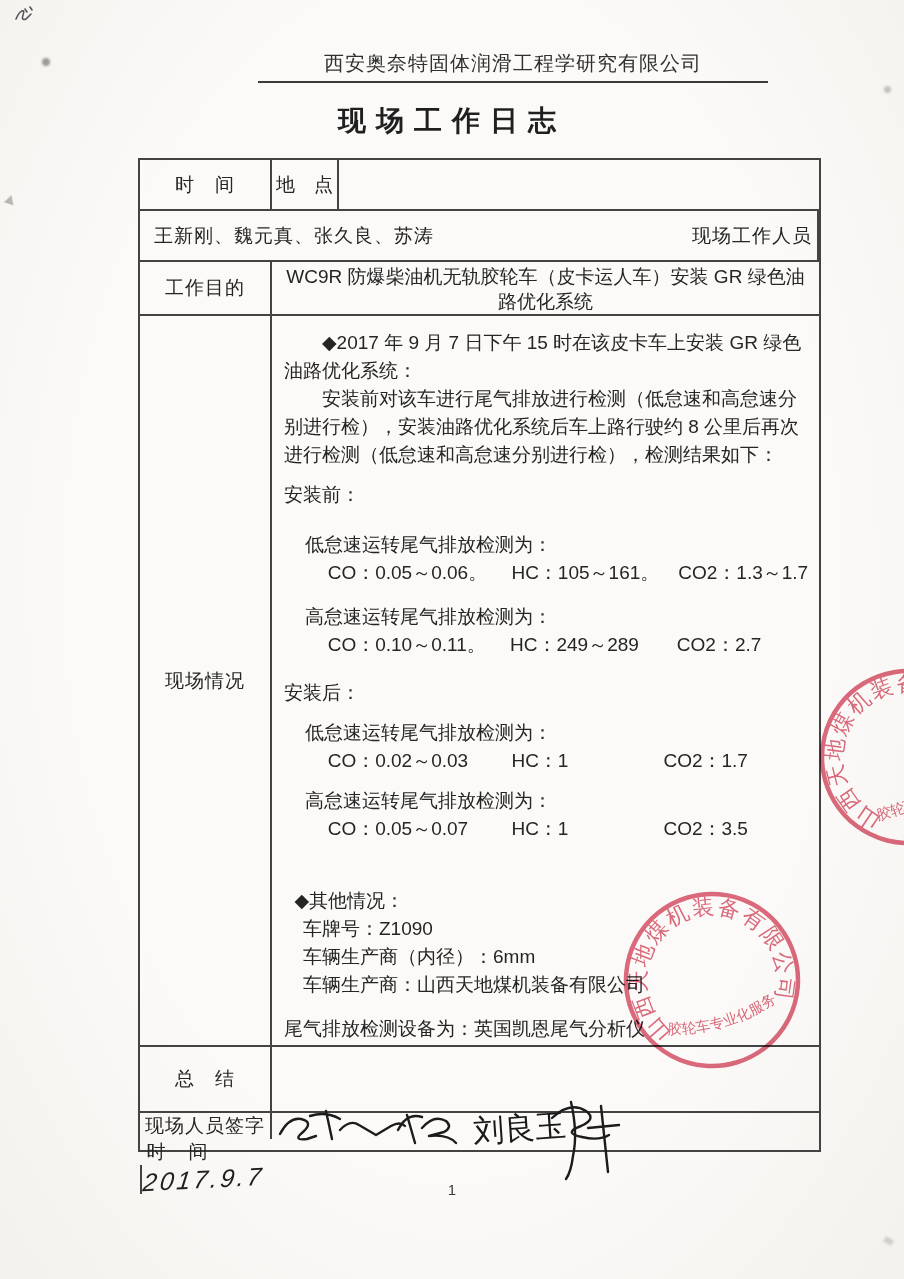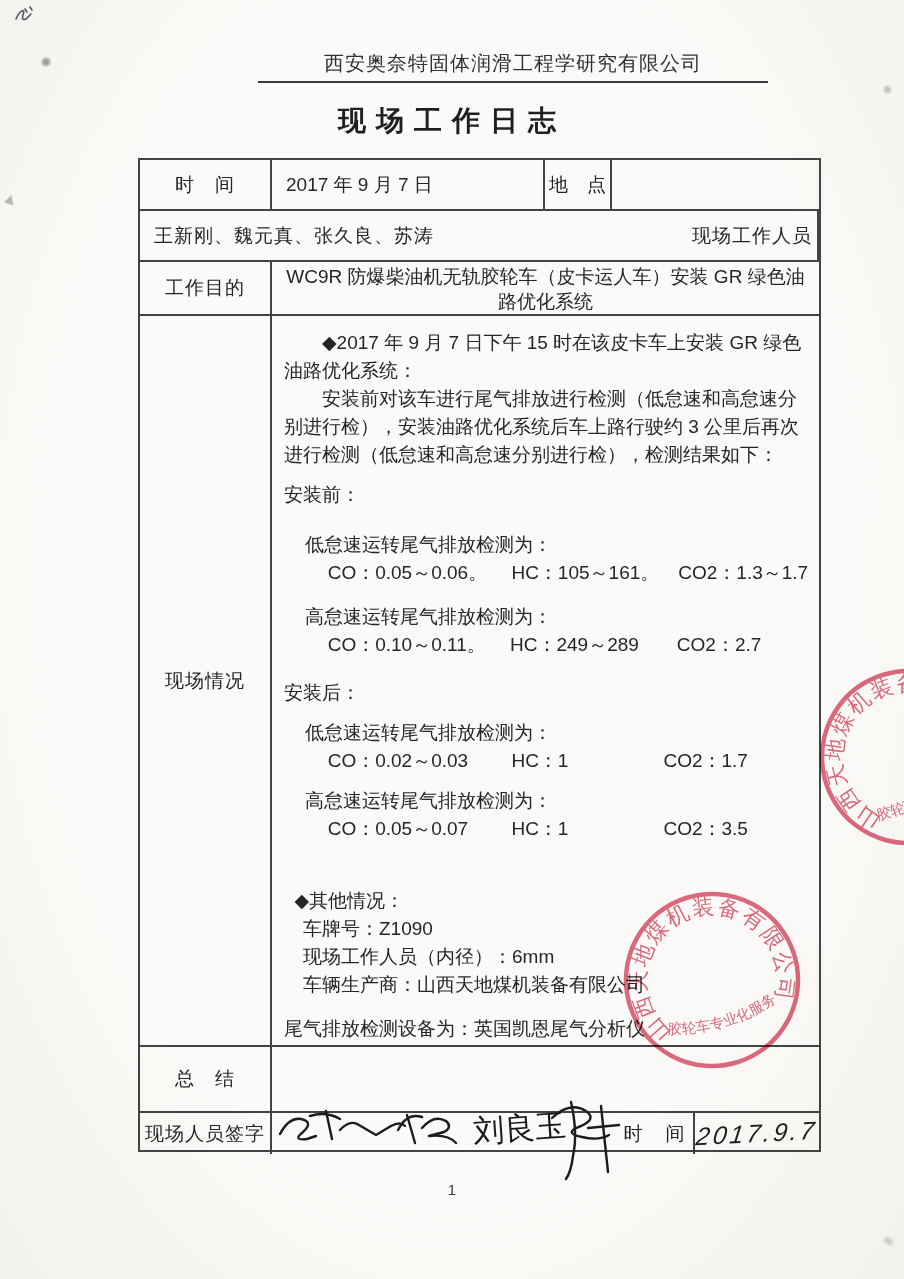--- a/index.html
+++ b/index.html
@@ -31,21 +31,21 @@
   }
   .t-row{display:flex;box-sizing:border-box;border-top:2px solid #434343;}
   .t-row.first{border-top:none;}
   .cell{box-sizing:border-box;display:flex;align-items:center;}
   .cell.label{width:132px;justify-content:center;text-align:center;border-right:2px solid #434343;letter-spacing:1px;}
   .row-time{height:49px;}
   .row-staff{height:51px;}
   .row-purpose{height:54px;}
   .row-situation{height:731px;}
   .row-summary{height:66px;}
-  .row-sign{height:43px;}
+  .row-sign{height:43px;flex-direction:column;}
   .cell.time-value{width:273px;padding-left:14px;border-right:2px solid #434343;}
   .cell.place-label{width:67px;justify-content:center;border-right:2px solid #434343;}
   .cell.place-value{flex:1;padding-left:8px;position:relative;}
   .cell.staff-value{flex:1;padding-left:14px;letter-spacing:1px;}
   .cell.purpose-value{flex:1;display:block;text-align:center;padding:2px 6px 0 6px;line-height:25px;}
   .cell.situation-label{align-items:center;}
   .cell.situation-content{flex:1;display:block;padding:13px 8px 0 12px;line-height:28px;}
   .cell.summary-value{flex:1;}
   .cell.sign-area{flex:1;position:relative;}
   .cell.sign-time-label{width:76px;justify-content:center;letter-spacing:2px;}
@@ -88,59 +88,58 @@
   <div class="speck speck-dot2"></div>
   <div class="speck speck-dot3"></div>
 
   <div class="company-header">西安奥奈特固体润滑工程学研究有限公司</div>
   <div class="doc-title">现场工作日志</div>
 
   <div class="log-table">
 
     <div class="t-row row-time first">
       <div class="cell label">时　间</div>
-      <div class="cell time-value">2017 年 9 月 7 日</div>
       <div class="cell place-label">地　点</div>
     </div>
 
     <div class="t-row row-staff">
       <div class="cell staff-value">王新刚、魏元真、张久良、苏涛</div>
       <div class="cell label">现场工作人员</div>
     </div>
 
     <div class="t-row row-purpose">
       <div class="cell label">工作目的</div>
       <div class="cell purpose-value">WC9R 防爆柴油机无轨胶轮车（皮卡运人车）安装 GR 绿色油路优化系统</div>
     </div>
 
     <div class="t-row row-situation">
       <div class="cell label situation-label">现场情况</div>
       <div class="cell situation-content sc">
         <p class="ind">◆2017 年 9 月 7 日下午 15 时在该皮卡车上安装 GR 绿色油路优化系统：</p>
-        <p class="ind">安装前对该车进行尾气排放进行检测（低怠速和高怠速分别进行检），安装油路优化系统后车上路行驶约 3 公里后再次进行检测（低怠速和高怠速分别进行检），检测结果如下：</p>
+        <p class="ind">安装前对该车进行尾气排放进行检测（低怠速和高怠速分别进行检），安装油路优化系统后车上路行驶约 8 公里后再次进行检测（低怠速和高怠速分别进行检），检测结果如下：</p>
         <div class="gap12"></div>
         <p>安装前：</p>
         <div class="gap22"></div>
         <p class="sub">低怠速运转尾气排放检测为：</p>
         <p class="val">CO：0.05～0.06。　 HC：105～161。　CO2：1.3～1.7</p>
         <div class="gap16"></div>
         <p class="sub">高怠速运转尾气排放检测为：</p>
         <p class="val">CO：0.10～0.11。　 HC：249～289　　CO2：2.7</p>
         <div class="gap20"></div>
         <p>安装后：</p>
         <div class="gap12"></div>
         <p class="sub">低怠速运转尾气排放检测为：</p>
         <p class="val">CO：0.02～0.03　　 HC：1　　　　　CO2：1.7</p>
         <div class="gap12"></div>
         <p class="sub">高怠速运转尾气排放检测为：</p>
         <p class="val">CO：0.05～0.07　　 HC：1　　　　　CO2：3.5</p>
         <div class="gap44"></div>
         <p class="oth">◆其他情况：</p>
         <p class="othl">车牌号：Z1090</p>
-        <p class="othl">现场工作人员（内径）：6mm</p>
+        <p class="othl">车辆生产商（内径）：6mm</p>
         <p class="othl">车辆生产商：山西天地煤机装备有限公司</p>
         <div class="gap16"></div>
         <p>尾气排放检测设备为：英国凯恩尾气分析仪</p>
       </div>
     </div>
 
     <div class="t-row row-summary">
       <div class="cell label">总　结</div>
       <div class="cell summary-value"></div>
     </div>

